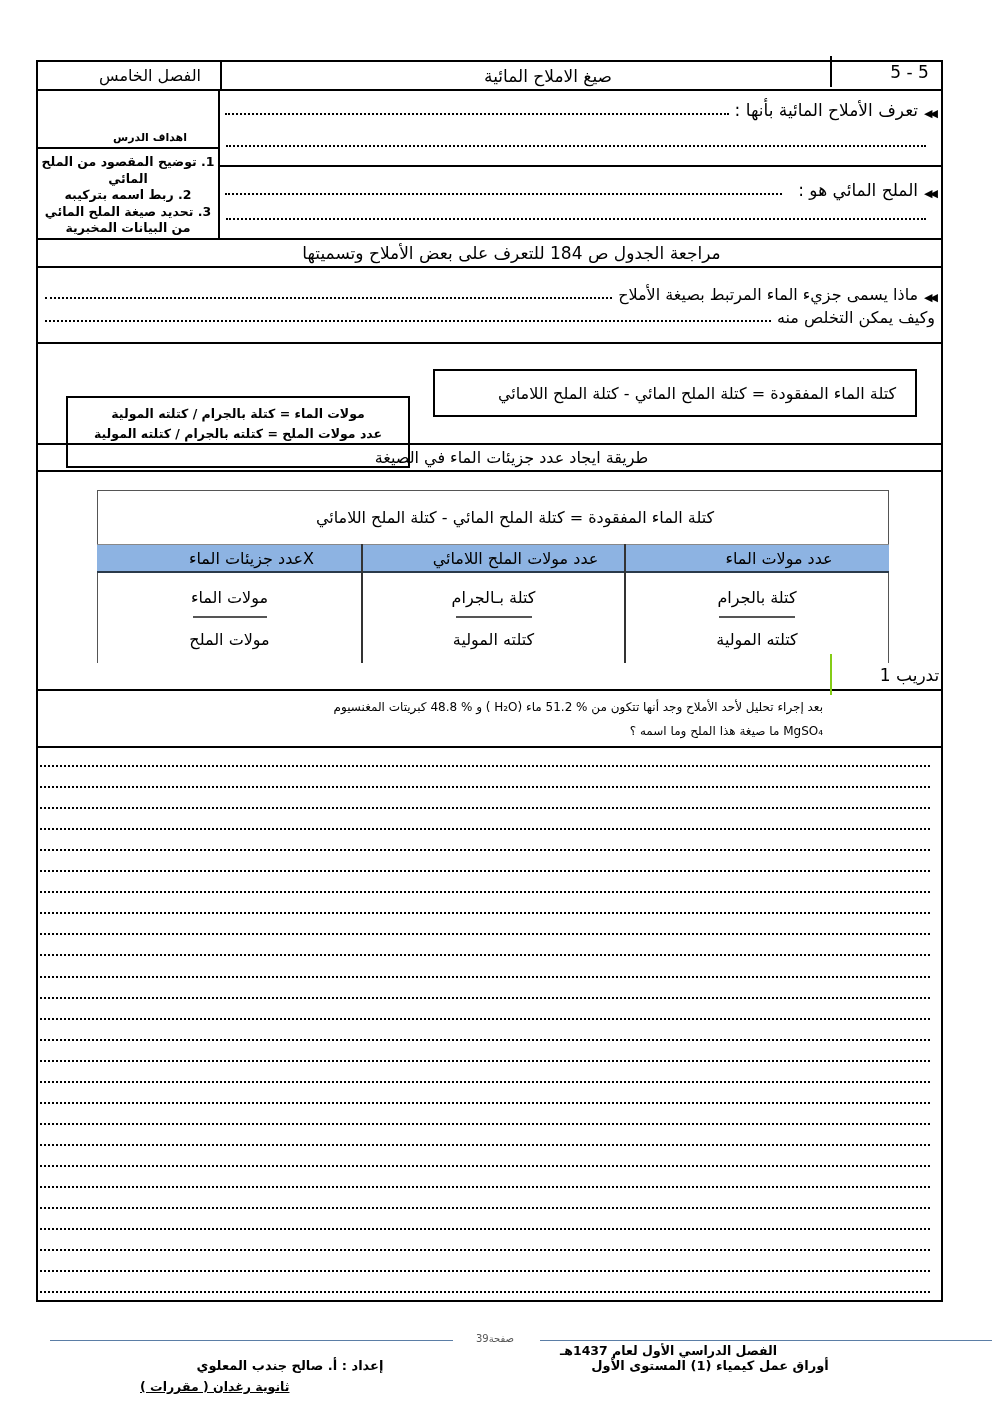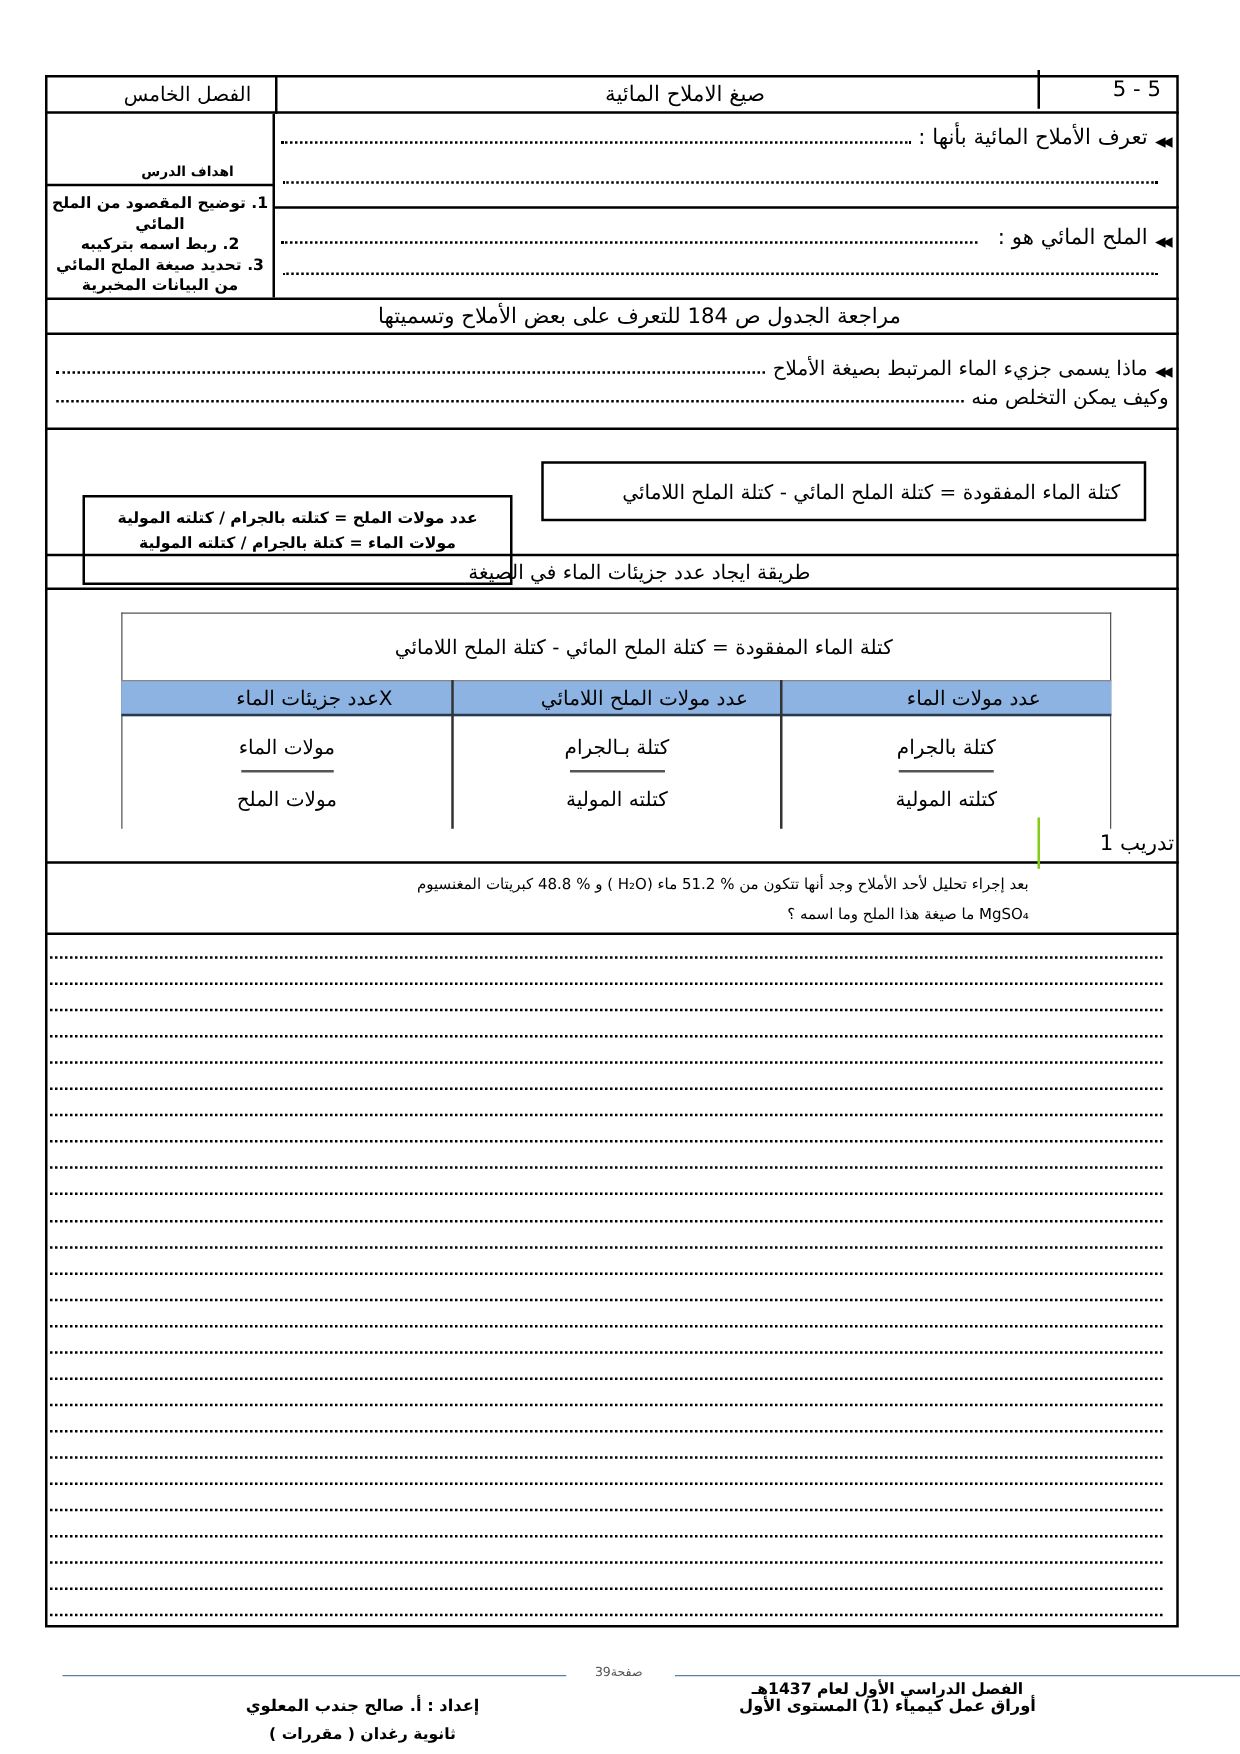--- a/index.html
+++ b/index.html
@@ -56,22 +56,22 @@
   <span style="white-space:nowrap;">ماذا يسمى جزيء الماء المرتبط بصيغة الأملاح</span>
   <span class="dots" style="flex:1; margin-bottom:5px;"></span>
 </div>
 <div class="abs rtl t16" style="left:45px; top:308px; width:890px; display:flex; align-items:flex-end; gap:6px;">
   <span style="white-space:nowrap;">وكيف يمكن التخلص منه</span>
   <span class="dots" style="flex:1; margin-bottom:5px;"></span>
 </div>
 <div class="abs" style="left:36px; top:342px; width:907px; border-top:2px solid #000;"></div>
 
 <div class="abs rtl bold" style="left:66px; top:360px; width:344px; height:72px; border:2px solid #000; font-size:12.5px; line-height:20px; text-align:center; padding-top:6px;">
+  <div>مولات الماء = كتلة بالجرام / كتلته المولية</div>
   <div>عدد مولات الملح = كتلته بالجرام / كتلته المولية</div>
-  <div>مولات الماء = كتلة بالجرام / كتلته المولية</div>
 </div>
 <div class="abs cell-center rtl t16" style="left:433px; top:369px; width:484px; height:48px; border:2px solid #000;">كتلة الماء المفقودة = كتلة الملح المائي - كتلة الملح اللامائي</div>
 
 <div class="abs" style="left:36px; top:443px; width:907px; border-top:2px solid #000;"></div>
 <div class="abs cell-center rtl t16" style="left:36px; top:445px; width:907px; height:27px; border-bottom:2px solid #000;">طريقة ايجاد عدد جزيئات الماء في الصيغة</div>
 
 <div class="abs" style="left:97px; top:490px; width:792px; height:173px; border:1px solid #555; border-bottom:none;"></div>
 <div class="abs cell-center rtl t16" style="left:97px; top:490px; width:792px; height:54px;">كتلة الماء المفقودة = كتلة الملح المائي - كتلة الملح اللامائي</div>
 <div class="abs" style="left:97px; top:544px; width:792px; height:29px; background:#8db3e2; border-top:1px solid #888; border-bottom:2px solid #2a3a4a;"></div>
 
@@ -132,19 +132,19 @@
     <div class="dots" style="position: absolute; left: 0px; width: 890px; top: 421px;"></div>
     <div class="dots" style="position: absolute; left: 0px; width: 890px; top: 442.05px;"></div>
     <div class="dots" style="position: absolute; left: 0px; width: 890px; top: 463.1px;"></div>
     <div class="dots" style="position: absolute; left: 0px; width: 890px; top: 484.15px;"></div>
     <div class="dots" style="position: absolute; left: 0px; width: 890px; top: 505.2px;"></div>
     <div class="dots" style="position: absolute; left: 0px; width: 890px; top: 526.25px;"></div>
   </div>
 
 <div class="abs rtl bold" style="left:560px; top:1322px; width:300px; font-size:13px; text-align:center;">أوراق عمل كيمياء (1)  المستوى الأول</div>
 <div class="abs" style="left:540px; top:1340px; width:480px; border-top:1px solid #5b7ea6;"></div>
-<div class="abs rtl" style="left:560px; top:1343px; width:300px; font-size:12.5px; text-align:center; font-weight:bold;">الفصل الدراسي الأول  لعام  1437هـ</div>
+<div class="abs rtl" style="left:560px; top:1343px; width:300px; font-size:12.5px; text-align:left; font-weight:bold;">الفصل الدراسي الأول  لعام  1437هـ</div>
 
 <div class="abs" style="left:460px; top:1333px; width:70px; font-size:10px; text-align:center; color:#555;">39صفحة</div>
 
 <div class="abs rtl bold" style="left:140px; top:1322px; width:300px; font-size:13px; text-align:center;">إعداد : أ. صالح جندب المعلوي</div>
 <div class="abs" style="left:50px; top:1340px; width:403px; border-top:1px solid #5b7ea6;"></div>
-<div class="abs rtl bold" style="left:140px; top:1343px; width:300px; font-size:12.5px; text-align:center;">ثانوية رغدان ( مقررات )</div>
+<div class="abs rtl bold" style="left:140px; top:1343px; width:300px; font-size:12.5px; text-align:left;text-decoration:underline;">ثانوية رغدان ( مقررات )</div>
 
 </body></html>

